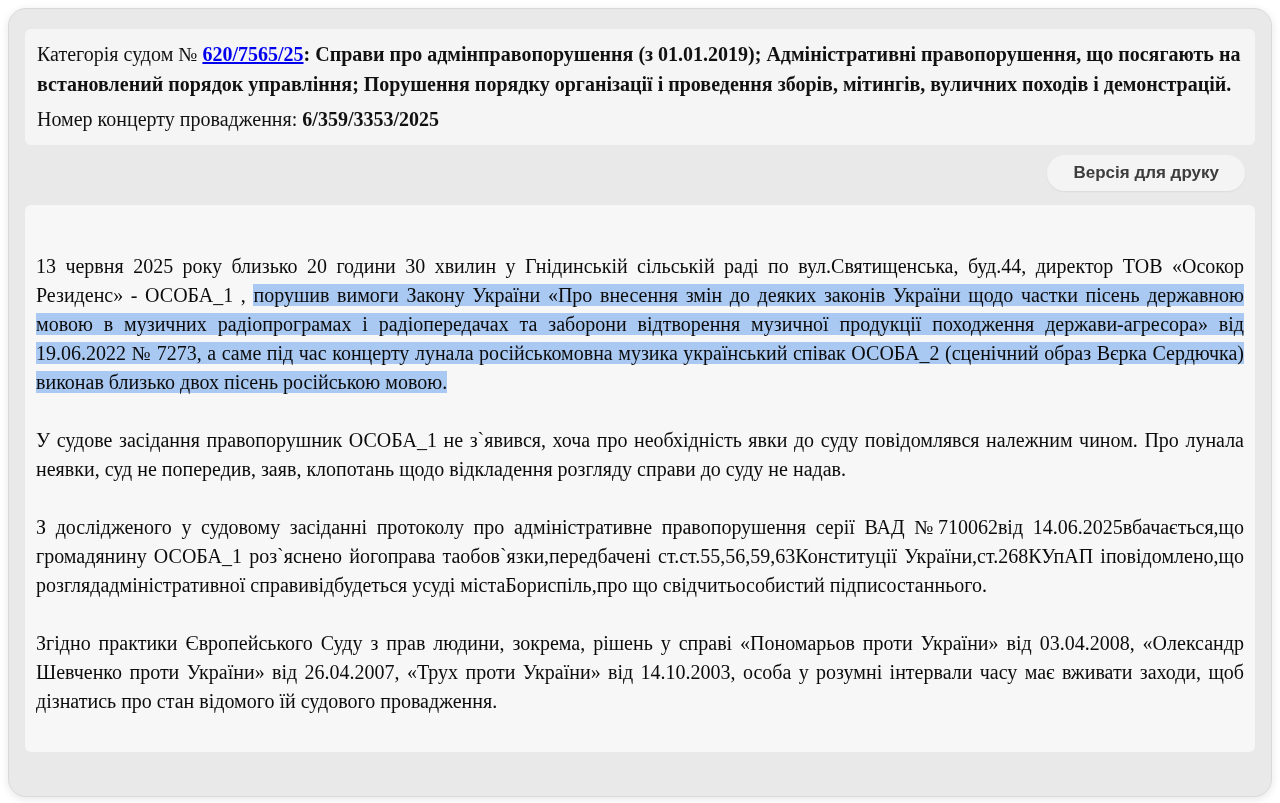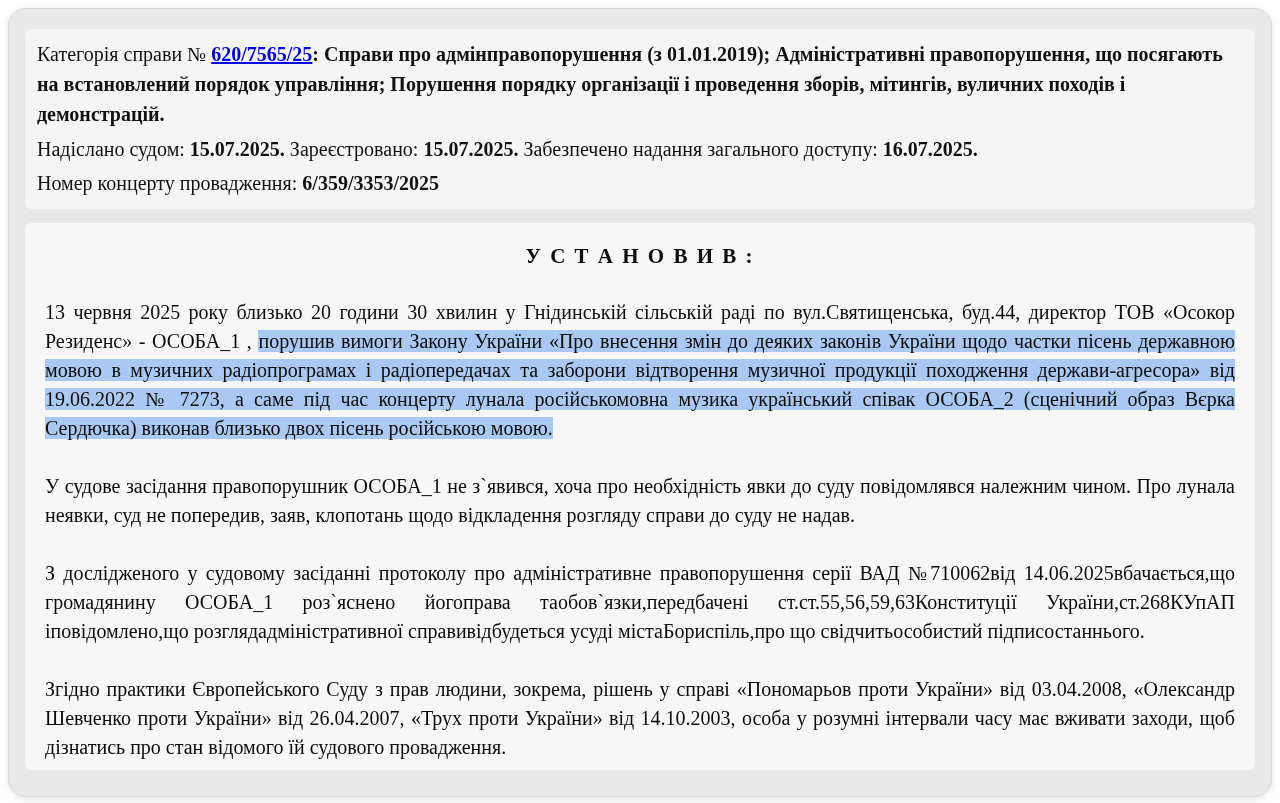--- a/index.html
+++ b/index.html
@@ -74,46 +74,45 @@
     font-weight: bold;
     font-size: 21px;
     letter-spacing: 2px;
     margin: 2px 0 0;
     line-height: 26px;
   }
   .doc p.body-par {
     font-size: 20px;
     line-height: 29px;
     text-align: justify;
-    margin: 29px 9px 0;
+    margin: 29px 0 0;
   }
   .hl {
     background: var(--highlight, #a9c9f2);
   }
 </style>
 </head>
 <body>
 
 <div class="shell">
 
   <div class="meta-box">
     <p class="meta-cat">
-      <span>Категорія справи № </span><a class="case-link">620/7565/25</a><b>: Справи про адмінправопорушення (з 01.01.2019); Адміністративні правопорушення, що посягають на встановлений порядок управління; Порушення порядку організації і проведення зборів, мітингів, вуличних походів і демонстрацій.</b>
-    </p>
-    <p class="meta-line">
-      <span>Надіслано судом: </span><b>15.07.2025.</b><span> Зареєстровано: </span><b>15.07.2025.</b><span> Забезпечено надання загального доступу: </span><b>16.07.2025.</b>
+      <span>Категорія судом № </span><a class="case-link">620/7565/25</a><b>: Справи про адмінправопорушення (з 01.01.2019); Адміністративні правопорушення, що посягають на встановлений порядок управління; Порушення порядку організації і проведення зборів, мітингів, вуличних походів і демонстрацій.</b>
     </p>
     <p class="meta-line">
       <span>Номер концерту провадження: </span><b>6/359/3353/2025</b>
     </p>
   </div>
 
+  <div class="print-row">
+    <button class="print-btn">Версія для друку</button>
+  </div>
 
   <div class="doc">
-    <p class="doc-heading">У С Т А Н О В И В :</p>
 
     <p class="body-par">
       <span>13 червня 2025 року близько 20 години 30 хвилин у Гнідинській сільській раді по вул.Святищенська, буд.44, директор ТОВ «Осокор Резиденс» - ОСОБА_1 , </span><span class="hl">порушив вимоги Закону України «Про внесення змін до деяких законів України щодо частки пісень державною мовою в музичних радіопрограмах і радіопередачах та заборони відтворення музичної продукції походження держави-агресора» від 19.06.2022 № 7273, а саме під час концерту лунала російськомовна музика український співак ОСОБА_2 (сценічний образ Вєрка Сердючка) виконав близько двох пісень російською мовою.</span>
     </p>
 
     <p class="body-par">У судове засідання правопорушник ОСОБА_1 не з`явився, хоча про необхідність явки до суду повідомлявся належним чином. Про лунала неявки, суд не попередив, заяв, клопотань щодо відкладення розгляду справи до суду не надав.</p>
 
     <p class="body-par">З дослідженого у судовому засіданні протоколу про адміністративне правопорушення серії ВАД №710062від 14.06.2025вбачається,що громадянину ОСОБА_1 роз`яснено йогоправа таобов`язки,передбачені ст.ст.55,56,59,63Конституції України,ст.268КУпАП іповідомлено,що розглядадміністративної справивідбудеться усуді містаБориспіль,про що свідчитьособистий підписостаннього.</p>
 
     <p class="body-par">Згідно практики Європейського Суду з прав людини, зокрема, рішень у справі «Пономарьов проти України» від 03.04.2008, «Олександр Шевченко проти України» від 26.04.2007, «Трух проти України» від 14.10.2003, особа у розумні інтервали часу має вживати заходи, щоб дізнатись про стан відомого їй судового провадження.</p>

